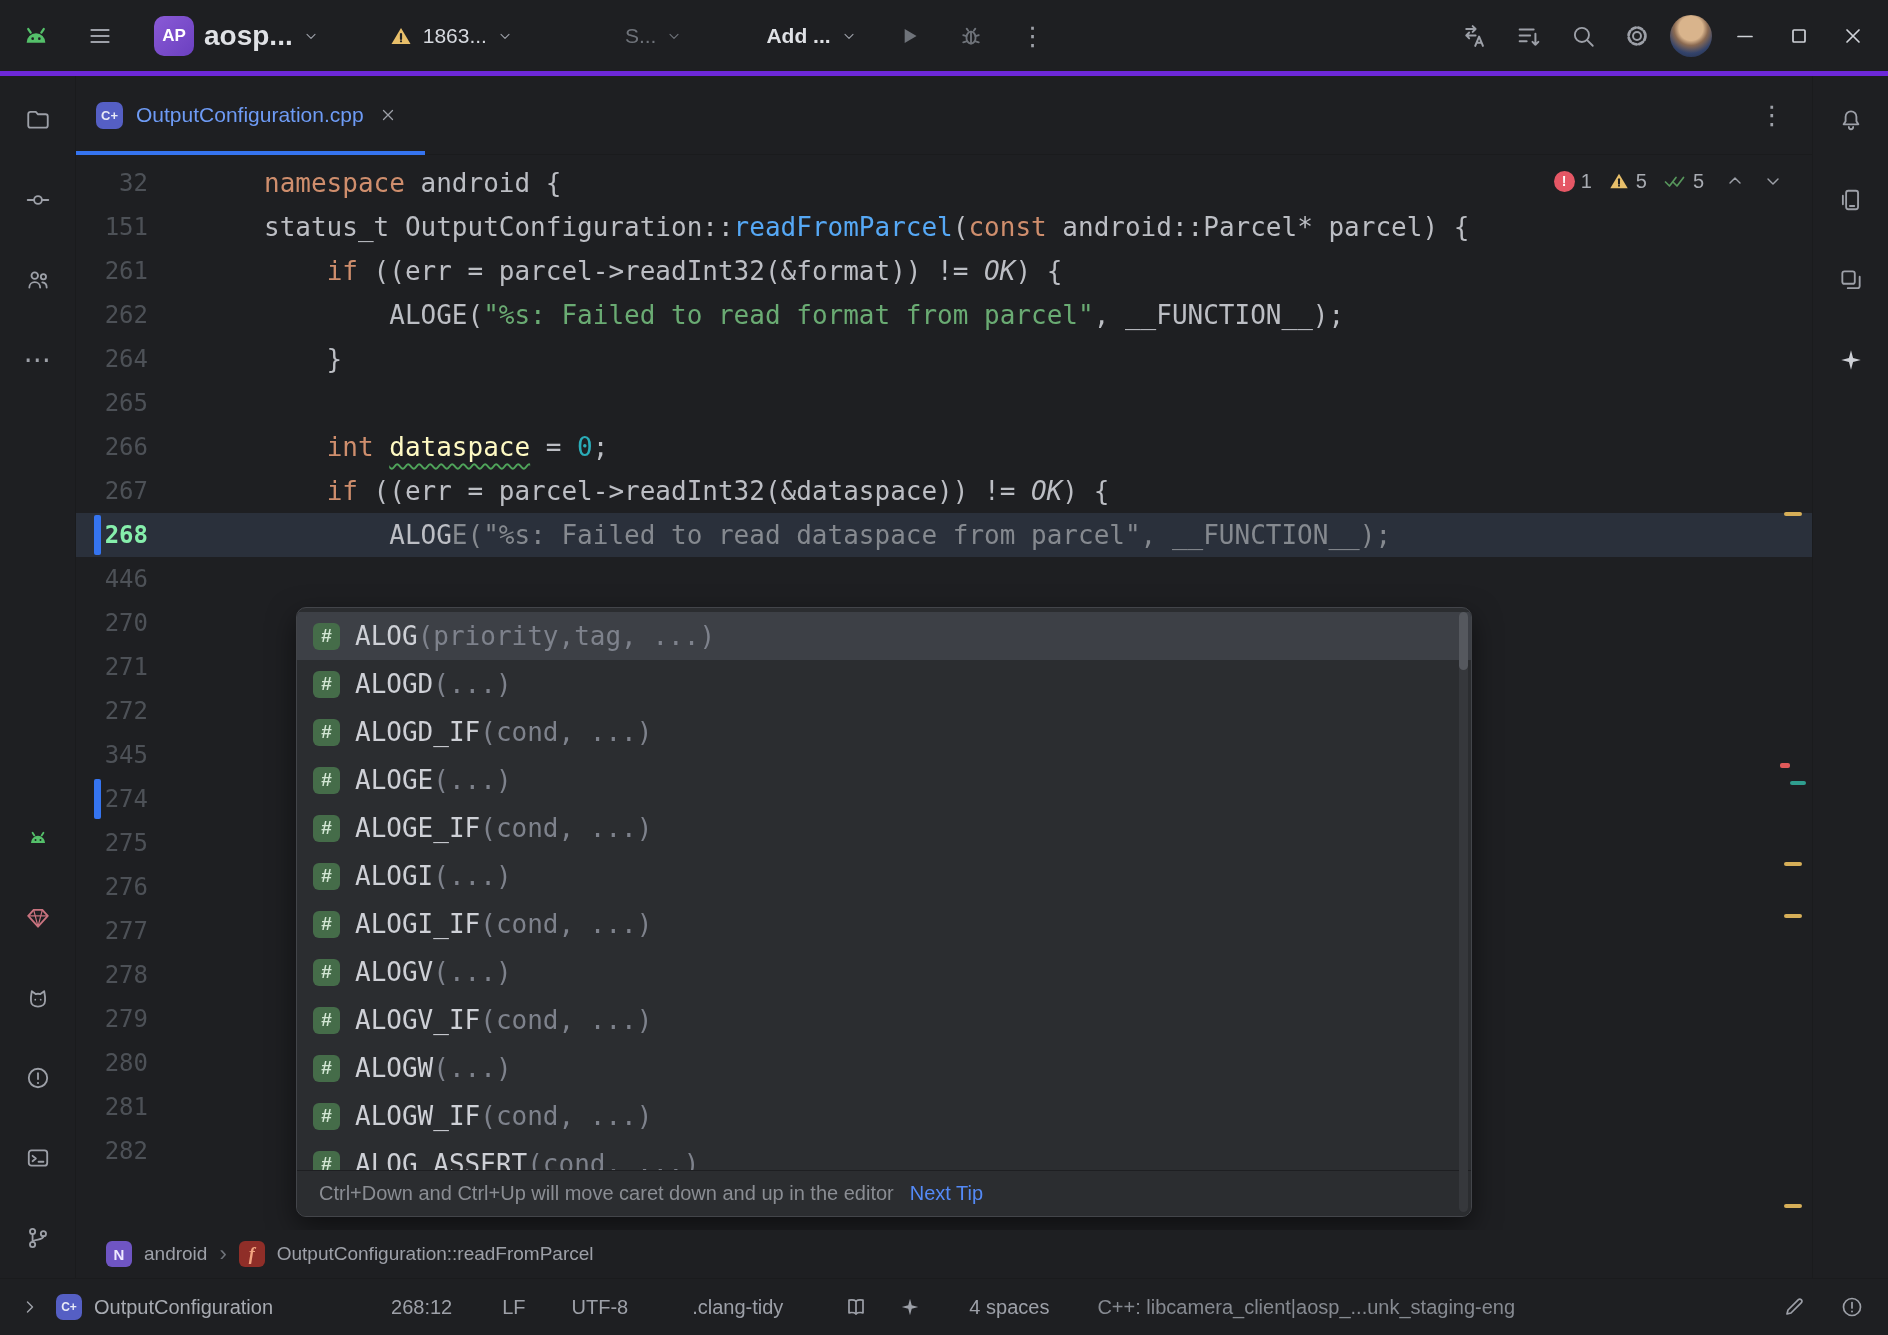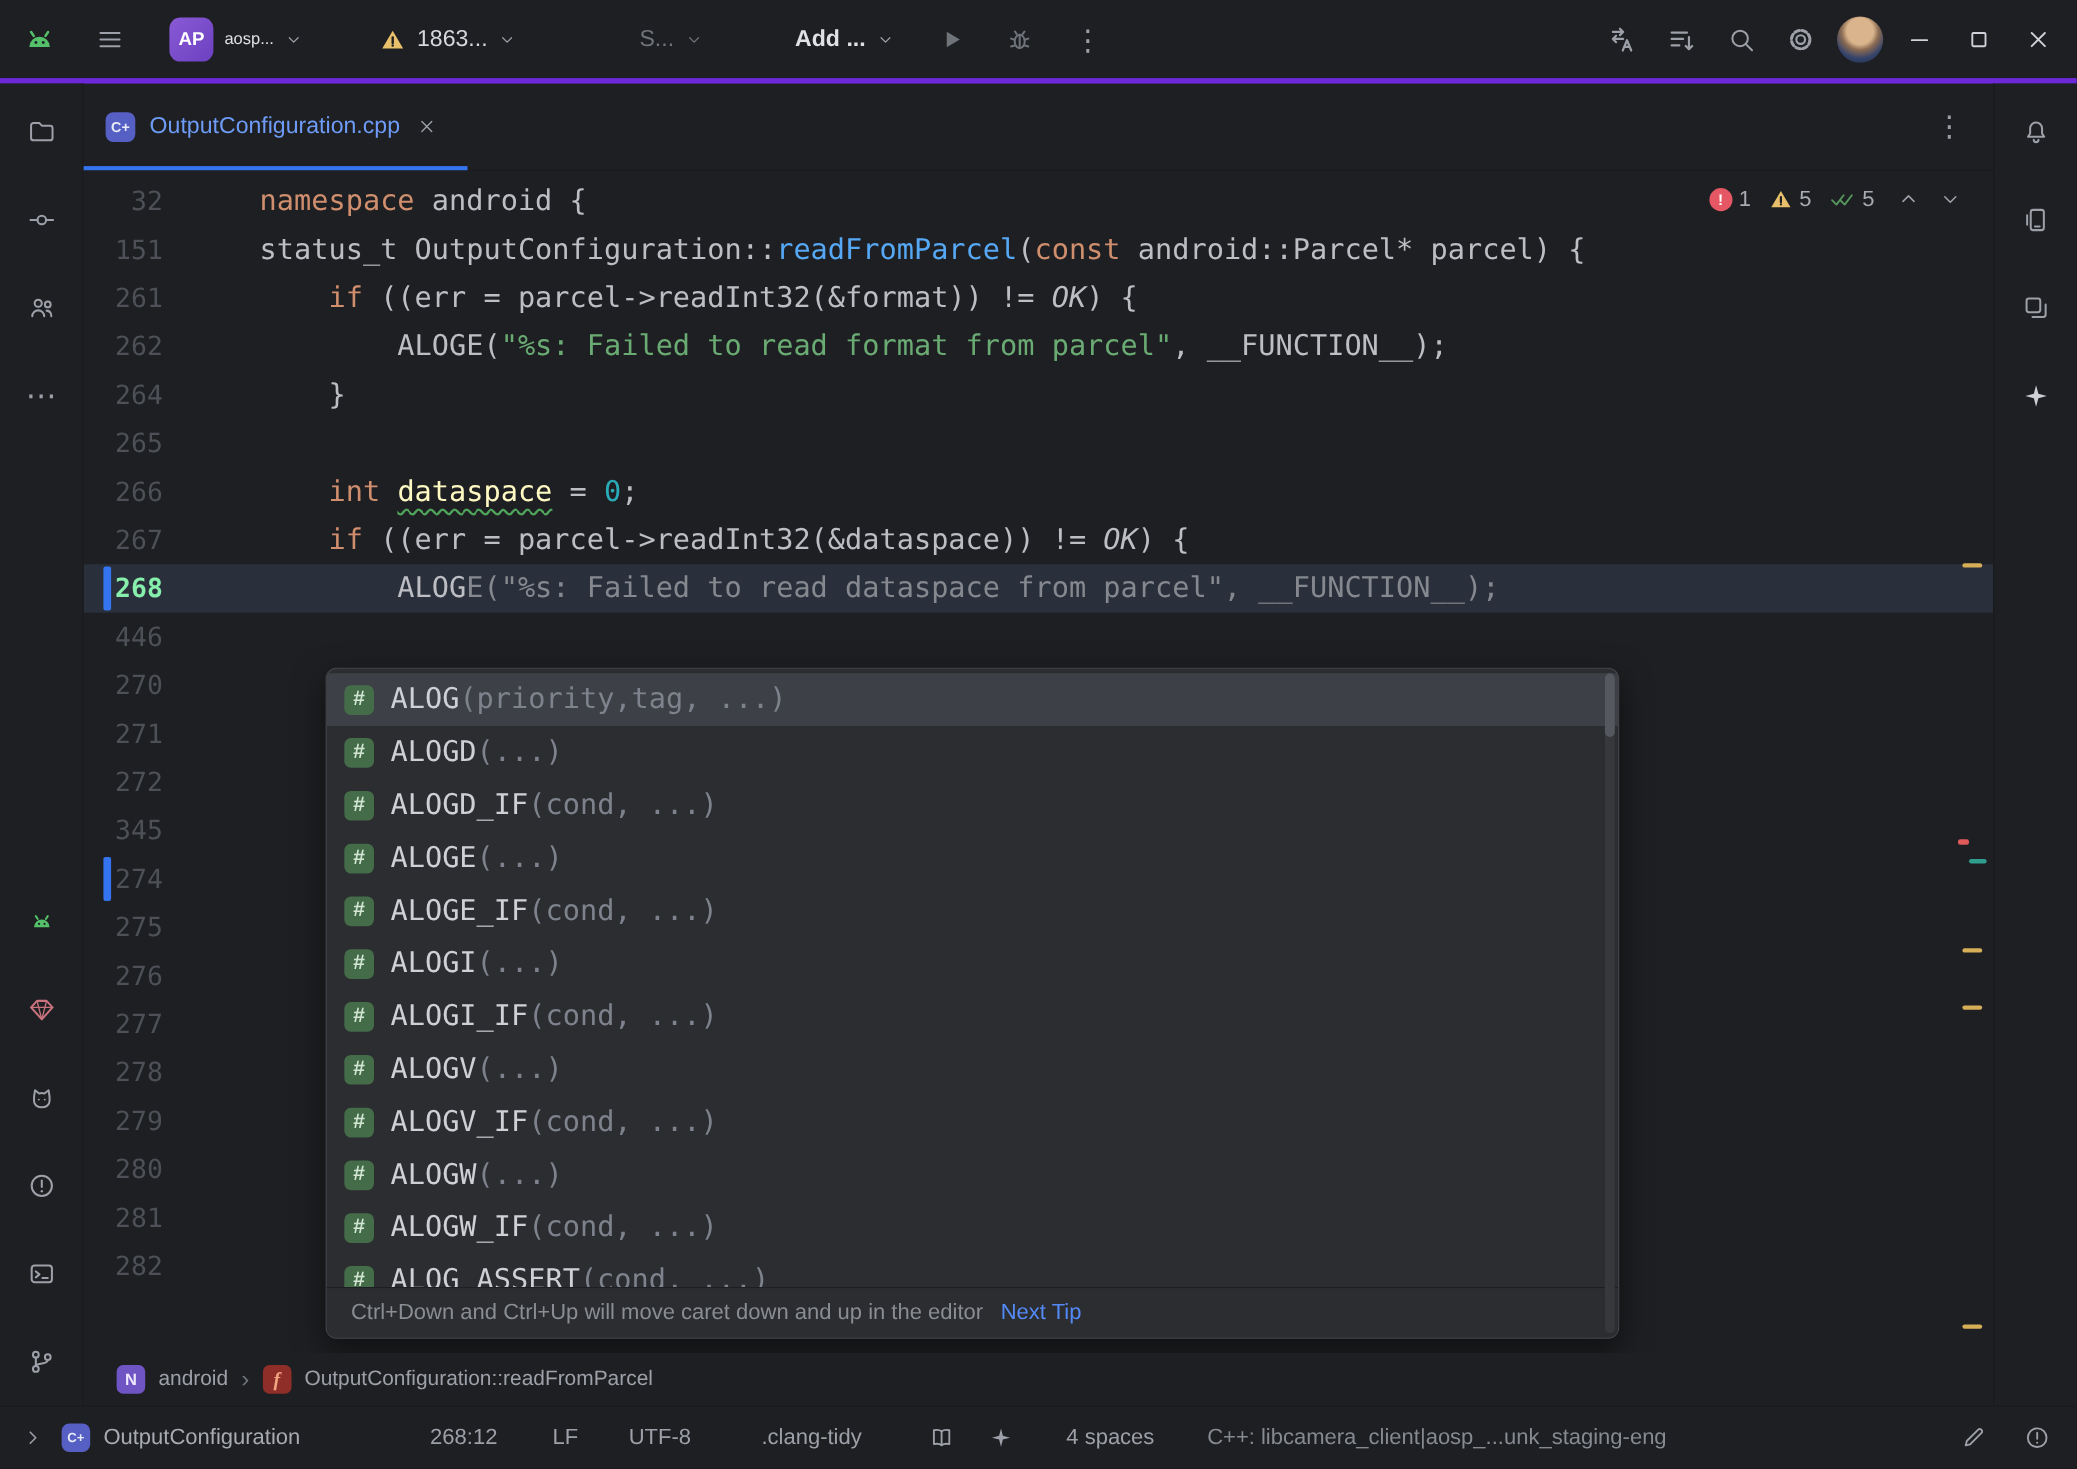--- a/index.html
+++ b/index.html
@@ -12,21 +12,21 @@
     background:#1e1f22; border-bottom:5px solid #6d28d9; }
   .tb-box { height:44px; display:flex; align-items:center; justify-content:center; border-radius:8px; }
   .icn { display:flex; align-items:center; justify-content:center; color:#9da0a8; }
   .icn svg { stroke:currentColor; fill:none; stroke-width:1.7; stroke-linecap:round; stroke-linejoin:round; }
   .logo { width:44px; height:44px; }
   .hamburger { width:36px; margin-left:24px; }
   .widget { display:flex; align-items:center; gap:10px; padding:0 10px; cursor:default; }
   .proj { margin-left:26px; }
   .ap-badge { width:40px; height:40px; border-radius:10px; background:linear-gradient(135deg,#8a5ad6,#6b40c0);
     color:#fff; font-weight:bold; font-size:17px; display:flex; align-items:center; justify-content:center; }
-  .proj-name { color:#dfe1e5; font-size:15px; font-weight:400; }
+  .proj-name { color:#dfe1e5; font-size:28px; font-weight:700; }
   .branch { margin-left:50px; }
   .branch-name { color:#d5d8de; font-size:21px; }
   .runcfg { margin-left:92px; }
   .runcfg-name { color:#6f737a; font-size:21px; }
   .addcfg { margin-left:64px; }
   .addcfg-name { color:#dfe1e5; font-size:21px; font-weight:600; }
   .chev { width:16px; }
   .tb-act { width:40px; margin-left:22px; }
   .dim-ic { color:#6f737a; }
   .tb-right { margin-left:auto; display:flex; align-items:center; gap:12px; }
@@ -61,21 +61,21 @@
   .tab-more { margin-left:auto; margin-right:22px; width:36px; }
 
   
   .editor { flex:1; position:relative; overflow:hidden; background:#1e1f22; }
   .code-lines { position:absolute; inset:0; padding-top:6px; }
   .line { display:flex; height:44px; line-height:44px; position:relative; white-space:pre;
     font-family:"DejaVu Sans Mono","Liberation Mono",monospace; font-size:26px; }
   .line.current { background:#2a303b; }
   .lnum { flex:none; width:72px; padding-left:8px; text-align:right; color:#4d5157; font-size:24px; }
   .line.current .lnum { color:#86efac;font-weight:bold; }
-  .code { margin-left:88px; color:#bcbec4; }
+  .code { margin-left:116px; color:#bcbec4; }
   .chg { position:absolute; left:18px; top:2px; width:7px; height:40px; background:#3574f0; border-radius:2px; }
   .s-kw { color:#cf8e6d; }
   .s-fn { color:#56a8f5; }
   .s-str { color:#6aab73; }
   .s-num { color:#2aacb8; }
   .s-it { color:#bcbec4; font-style:italic; }
   .s-dim { color:#85898f; }
   .s-txt { color:#bcbec4; }
   .s-und { color:#fef9c3; text-decoration:underline wavy #4fa45a 2px; text-underline-offset:7px; }
 

